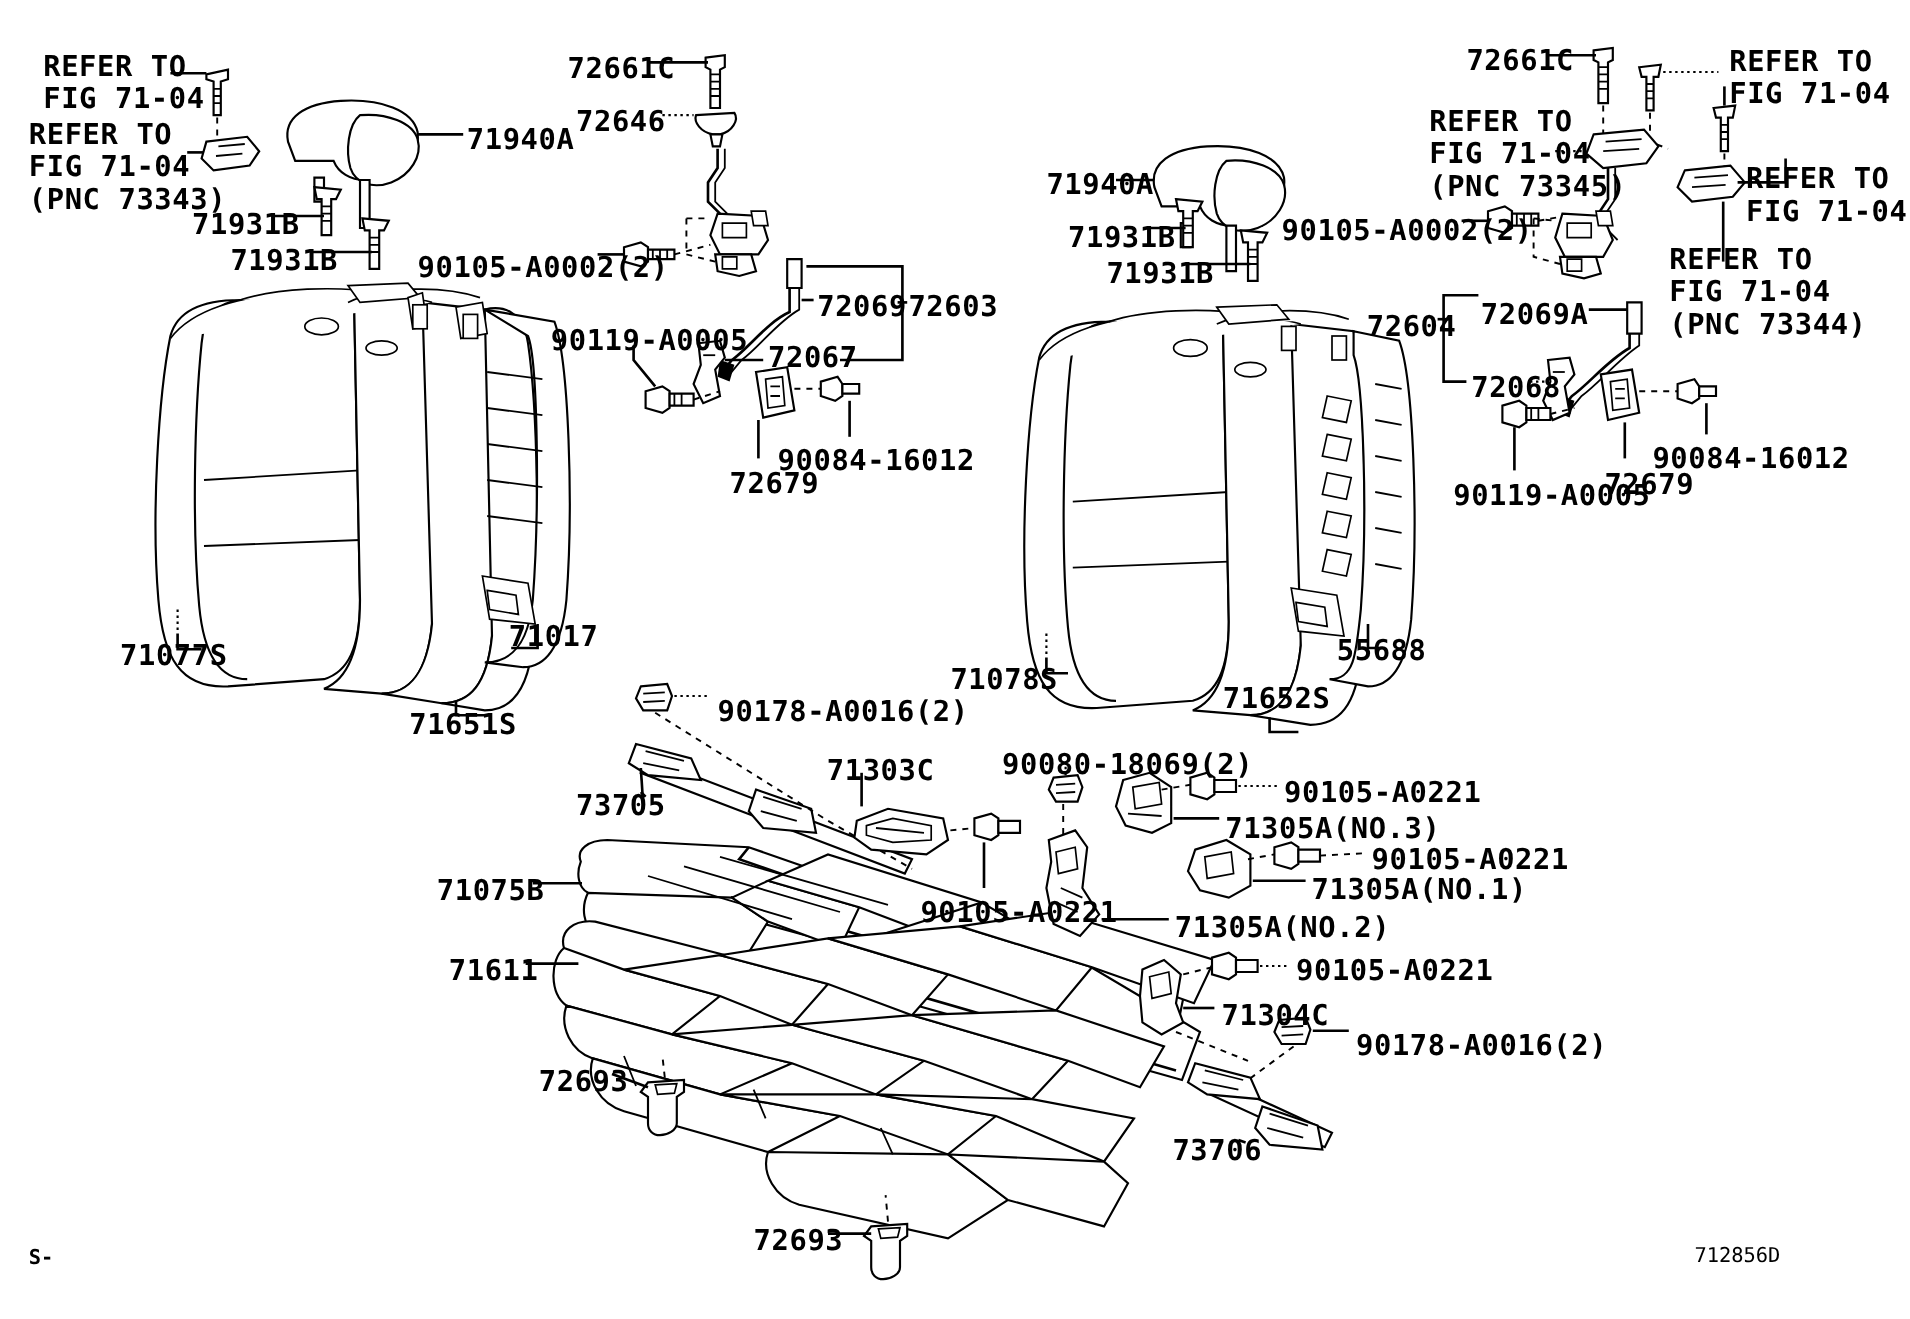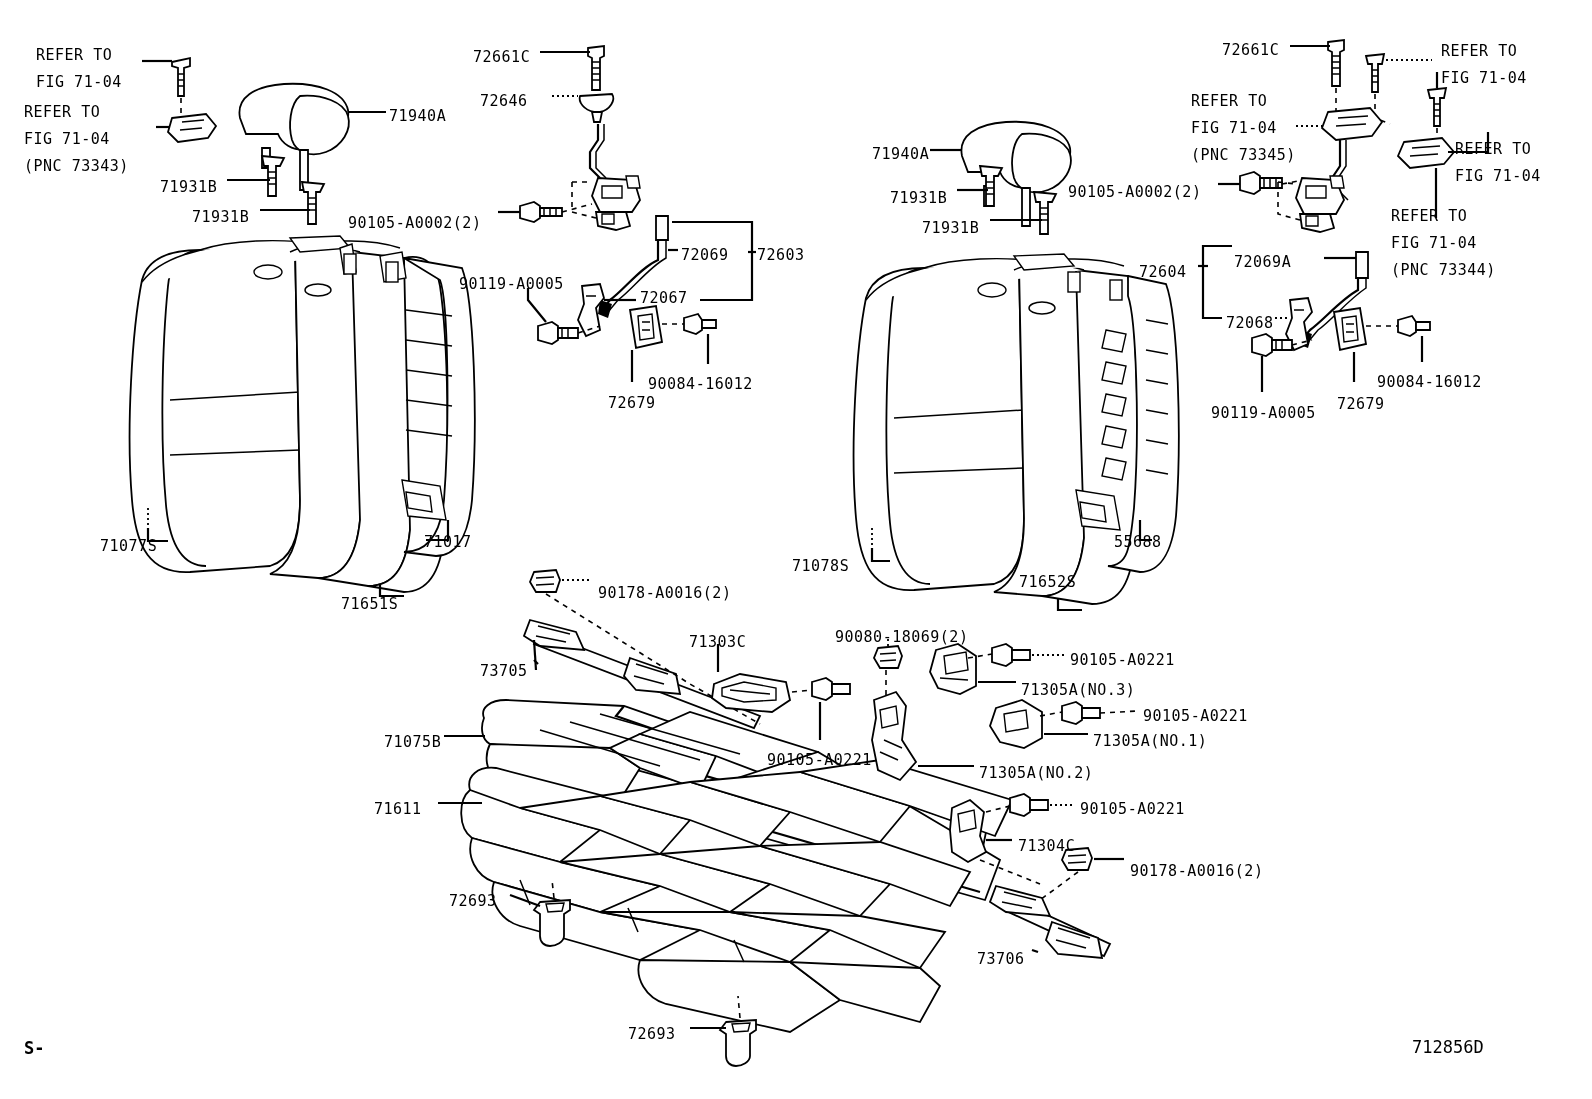--- a/index.html
+++ b/index.html
@@ -1,19 +1,19 @@
 <!DOCTYPE html>
 <html><head>
 <meta charset="utf-8">
 <style>
   html,body{margin:0;padding:0;background:#fff;}
   #page{position:relative;width:1592px;height:1099px;background:#fff;
         font-family:"DejaVu Sans Mono","Liberation Mono",monospace;overflow:hidden;}
   .lbl{position:absolute;font-family:"DejaVu Sans Mono","Liberation Mono",monospace;
-       font-weight:normal;font-size:15px;letter-spacing:0.5px;color:#000;white-space:pre;line-height:25px;}
+       font-weight:bold;font-size:24px;letter-spacing:0.5px;color:#000;white-space:pre;line-height:25px;}
   .lbl.multi{line-height:27px;}
   .corner{position:absolute;font-family:"DejaVu Sans Mono","Liberation Mono",monospace;
           font-size:17px;color:#000;white-space:pre;}
   svg{position:absolute;left:0;top:0;}
   .ln{stroke:#000;stroke-width:2.2;fill:none;}
   .ln-thin{stroke:#000;stroke-width:1.5;fill:none;}
   .dash{stroke:#000;stroke-width:1.6;fill:none;stroke-dasharray:5 5;}
   .dot{stroke:#000;stroke-width:1.8;fill:none;stroke-dasharray:2 3;}
   .fillw{fill:#fff;stroke:#000;stroke-width:1.8;}
   .fillw-t{fill:#fff;stroke:#000;stroke-width:1.4;}
@@ -430,21 +430,21 @@
   <div class="lbl" style="left:473px;top:45px;">72661C</div>
   <div class="lbl" style="left:480px;top:89px;">72646</div>
   <div class="lbl" style="left:348px;top:211px;">90105-A0002(2)</div>
   <div class="lbl" style="left:681px;top:243px;">72069</div>
   <div class="lbl" style="left:757px;top:243px;">72603</div>
   <div class="lbl" style="left:459px;top:272px;">90119-A0005</div>
   <div class="lbl" style="left:640px;top:286px;">72067</div>
   <div class="lbl" style="left:648px;top:372px;">90084-16012</div>
   <div class="lbl" style="left:608px;top:391px;">72679</div>
   <div class="lbl" style="left:100px;top:534px;">71077S</div>
-  <div class="lbl" style="left:424px;top:530px;">71017</div>
+  <div class="lbl" style="left:424px;top:518px;">71017</div>
   <div class="lbl" style="left:341px;top:592px;">71651S</div>
 
   <div class="lbl" style="left:1222px;top:38px;">72661C</div>
   <div class="lbl multi" style="left:1441px;top:38px;">REFER TO
 FIG 71-04</div>
   <div class="lbl multi" style="left:1191px;top:88px;">REFER TO
 FIG 71-04
 (PNC 73345)</div>
   <div class="lbl multi" style="left:1455px;top:136px;">REFER TO
 FIG 71-04</div>
@@ -466,21 +466,21 @@
   <div class="lbl" style="left:1019px;top:570px;">71652S</div>
 
   <div class="lbl" style="left:598px;top:581px;">90178-A0016(2)</div>
   <div class="lbl" style="left:480px;top:659px;">73705</div>
   <div class="lbl" style="left:689px;top:630px;text-align:right;">71303C</div>
   <div class="lbl" style="left:835px;top:625px;">90080-18069(2)</div>
   <div class="lbl" style="left:1070px;top:648px;">90105-A0221</div>
   <div class="lbl" style="left:1021px;top:678px;">71305A(NO.3)</div>
   <div class="lbl" style="left:1143px;top:704px;">90105-A0221</div>
   <div class="lbl" style="left:1093px;top:729px;">71305A(NO.1)</div>
-  <div class="lbl" style="left:364px;top:730px;margin-left:20px;">71075B</div>
+  <div class="lbl" style="left:364px;top:730px;">71075B</div>
   <div class="lbl" style="left:767px;top:748px;">90105-A0221</div>
   <div class="lbl" style="left:979px;top:761px;">71305A(NO.2)</div>
   <div class="lbl" style="left:374px;top:797px;text-align:center;">71611</div>
   <div class="lbl" style="left:1080px;top:797px;">90105-A0221</div>
   <div class="lbl" style="left:1018px;top:834px;">71304C</div>
   <div class="lbl" style="left:1130px;top:859px;">90178-A0016(2)</div>
   <div class="lbl" style="left:449px;top:889px;">72693</div>
   <div class="lbl" style="left:977px;top:947px;">73706</div>
   <div class="lbl" style="left:628px;top:1022px;">72693</div>
 

